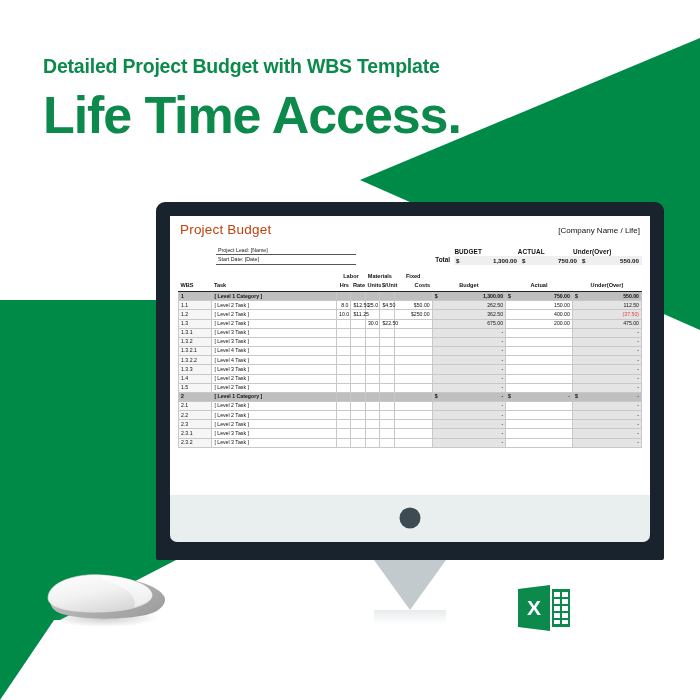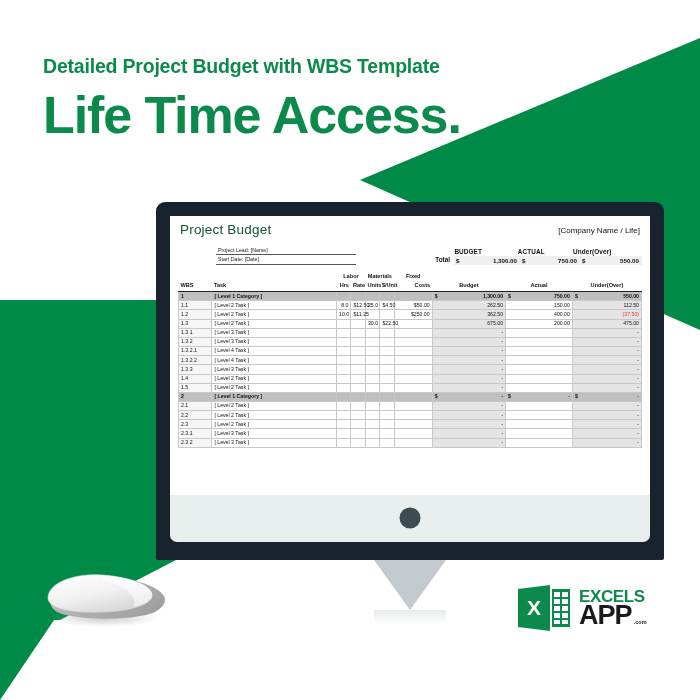--- a/index.html
+++ b/index.html
@@ -108,21 +108,21 @@
     position: relative;
   }
   .sheet-titlerow {
     display: flex;
     justify-content: space-between;
     align-items: flex-start;
     padding: 0 2px;
   }
   .sheet-title {
     font-size: 13.5px;
-    color: #14532d;
+    color: #c2410c;
     font-weight: normal;
     letter-spacing: 0.2px;
   }
   .sheet-company {
     font-size: 8px;
     color: #111;
     margin-top: 4px;
   }
 
   .meta-row {
@@ -861,20 +861,13 @@
         <rect x="46" y="16" width="6" height="5"></rect>
         <rect x="38" y="23" width="6" height="5"></rect>
         <rect x="46" y="23" width="6" height="5"></rect>
         <rect x="38" y="30" width="6" height="5"></rect>
         <rect x="46" y="30" width="6" height="5"></rect>
         <rect x="38" y="37" width="6" height="4"></rect>
         <rect x="46" y="37" width="6" height="4"></rect>
       </g>
     </svg>
   </div>
-  <div class="brand-text">
-    <div class="brand-top">EXCELS</div>
-    <div class="brand-bottom">
-      <span>APP</span>
-      <span class="brand-dotcom">.com</span>
-    </div>
-  </div>
 </div>
 
 </body></html>

